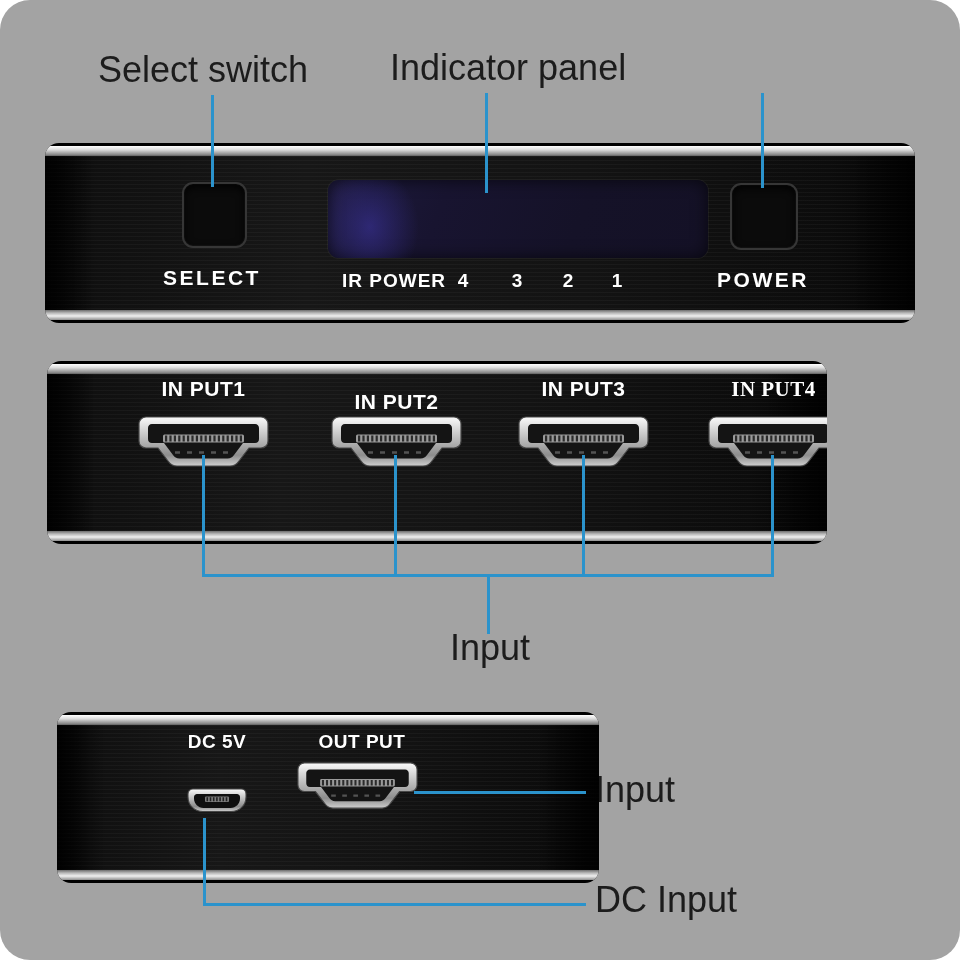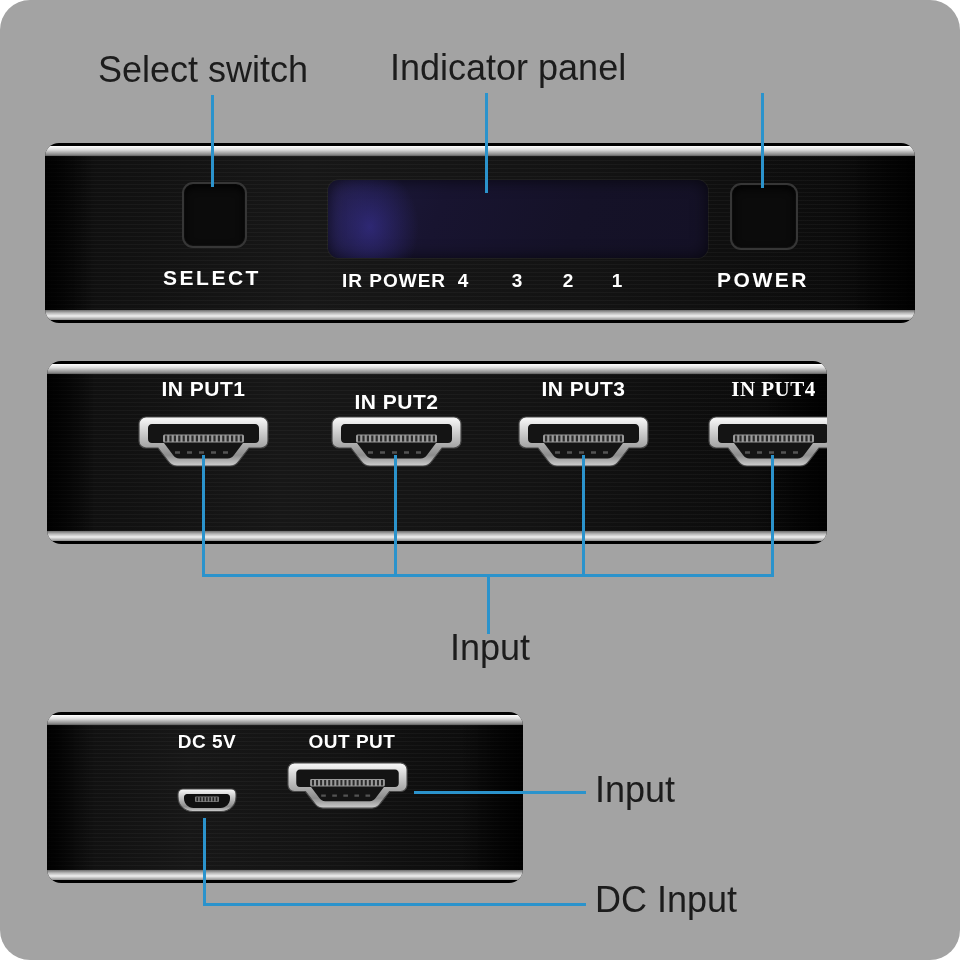--- a/index.html
+++ b/index.html
@@ -146,21 +146,21 @@
   </div>
 
   <div class="lead v" style="left:202px;top:455px;height:122px;"></div>
   <div class="lead v" style="left:394px;top:455px;height:122px;"></div>
   <div class="lead v" style="left:582px;top:455px;height:122px;"></div>
   <div class="lead v" style="left:771px;top:455px;height:122px;"></div>
   <div class="lead h" style="left:202px;top:574px;width:572px;"></div>
   <div class="lead v" style="left:487px;top:574px;height:60px;"></div>
   <div class="callout" style="left:400px;top:628px;width:180px;text-align:center;">Input</div>
 
-  <div class="device" style="left:47px;top:712px;width:476px;height:165px;">
+  <div class="device" style="left:57px;top:712px;width:542px;height:165px;">
     <div class="bezel top"></div>
     <div class="face">
       <div class="brush"></div>
       <div class="shade"></div>
       <div class="dev-label lbl-small" style="left:105px;top:6px;">DC 5V</div>
       <div class="dev-label lbl-small" style="left:250px;top:6px;">OUT PUT</div>
       <svg class="port" style="left:238px;top:37px;" width="125" height="48">
           <use href="#sym-hdmi"></use>
         </svg>
       <svg class="port" style="left:130px;top:63px;" width="60" height="28">

